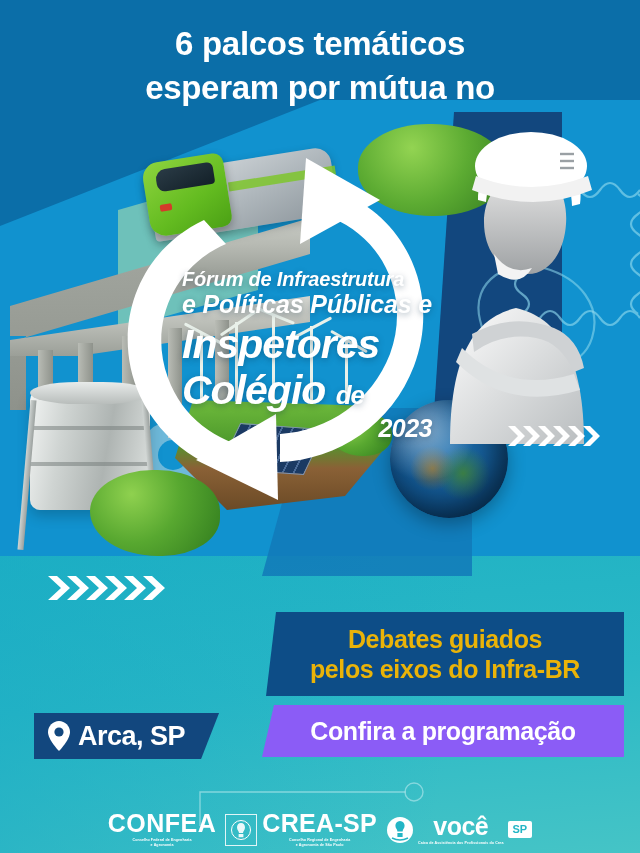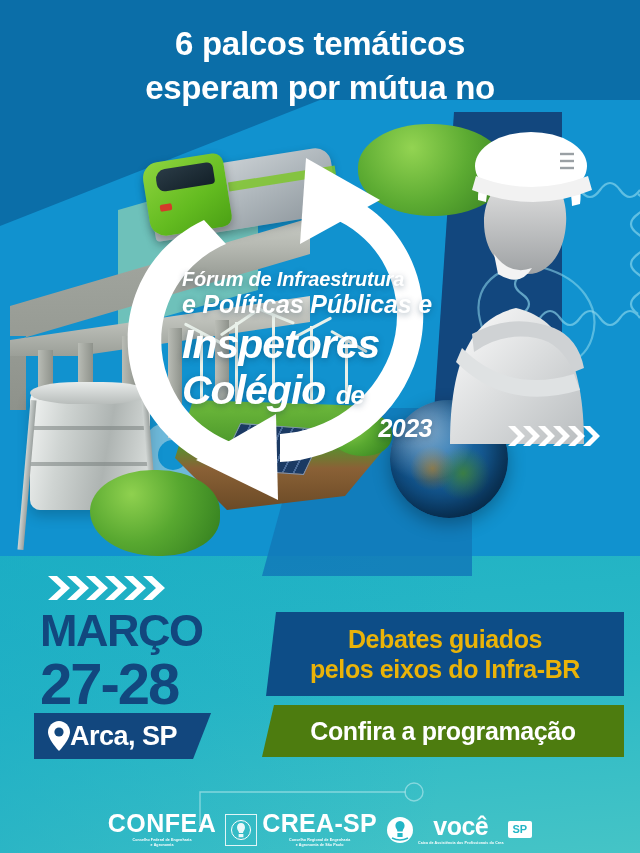--- a/index.html
+++ b/index.html
@@ -129,30 +129,30 @@
   .t-year{font-size:25px;font-weight:bold;text-align:right;width:250px;margin-top:2px;letter-spacing:-.5px;}
 
   .chev-right{position:absolute;left:508px;top:422px;width:96px;height:28px;}
   .chev-left{position:absolute;left:48px;top:572px;width:124px;height:32px;}
 
   .date-block{position:absolute;left:40px;top:610px;color:#12477e;}
   .month{font-size:45px;font-weight:bold;line-height:.95;letter-spacing:-1.5px;}
   .days{font-size:58px;font-weight:bold;line-height:1;letter-spacing:-2px;margin-top:2px;}
 
   .loc-banner{position:absolute;left:34px;top:713px;height:46px;padding:0 34px 0 14px;
-    background:#12477e;display:flex;align-items:center;
+    background:#12477e;display:flex;align-items:center;gap:8px;
     clip-path:polygon(0 0,100% 0,calc(100% - 18px) 100%,0 100%);}
   .loc-text{color:#fff;font-size:27px;font-weight:bold;letter-spacing:-.5px;}
 
   .box-navy{position:absolute;left:266px;top:612px;width:358px;height:84px;background:#0d4d87;
     clip-path:polygon(10px 0,358px 0,358px 84px,0 84px);
     display:flex;align-items:center;justify-content:center;}
   .box-navy p{margin:0;color:#eab308;font-size:25px;font-weight:bold;line-height:1.2;text-align:center;
     letter-spacing:-.4px;}
-  .box-blue{position:absolute;left:262px;top:705px;width:362px;height:52px;background:#4d7c0f;
+  .box-blue{position:absolute;left:262px;top:705px;width:362px;height:52px;background:#8b5cf6;
     clip-path:polygon(12px 0,362px 0,362px 52px,0 52px);
     display:flex;align-items:center;justify-content:center;}
   .box-blue span{color:#fff;font-size:25px;font-weight:bold;letter-spacing:-.4px;}
 
   .deco-line{position:absolute;left:196px;top:766px;width:240px;height:60px;}
 
   
   .footer{position:absolute;left:0;top:806px;width:640px;height:47px;
     display:flex;align-items:center;justify-content:center;gap:9px;}
   .logo-confea{display:flex;flex-direction:column;align-items:center;}
@@ -325,24 +325,20 @@
     <g fill="#ffffff">
       <path d="M0 4 L13 16 L0 28 L9 28 L22 16 L9 4 Z"></path>
       <path d="M19 4 L32 16 L19 28 L28 28 L41 16 L28 4 Z"></path>
       <path d="M38 4 L51 16 L38 28 L47 28 L60 16 L47 4 Z"></path>
       <path d="M57 4 L70 16 L57 28 L66 28 L79 16 L66 4 Z"></path>
       <path d="M76 4 L89 16 L76 28 L85 28 L98 16 L85 4 Z"></path>
       <path d="M95 4 L108 16 L95 28 L104 28 L117 16 L104 4 Z"></path>
     </g>
   </svg>
 
-  <div class="date-block">
-    <div class="month">MARÇO</div>
-    <div class="days">27-28</div>
-  </div>
 
   <div class="loc-banner">
     <svg width="22" height="30" viewBox="0 0 22 30">
       <path d="M11 0 C5 0 0 5 0 11 C0 19 11 30 11 30 C11 30 22 19 22 11 C22 5 17 0 11 0 Z" fill="#ffffff"></path>
       <circle cx="11" cy="11" r="4.6" fill="#12477e"></circle>
     </svg>
     <span class="loc-text">Arca, SP</span>
   </div>
 
   <div class="box-navy">

